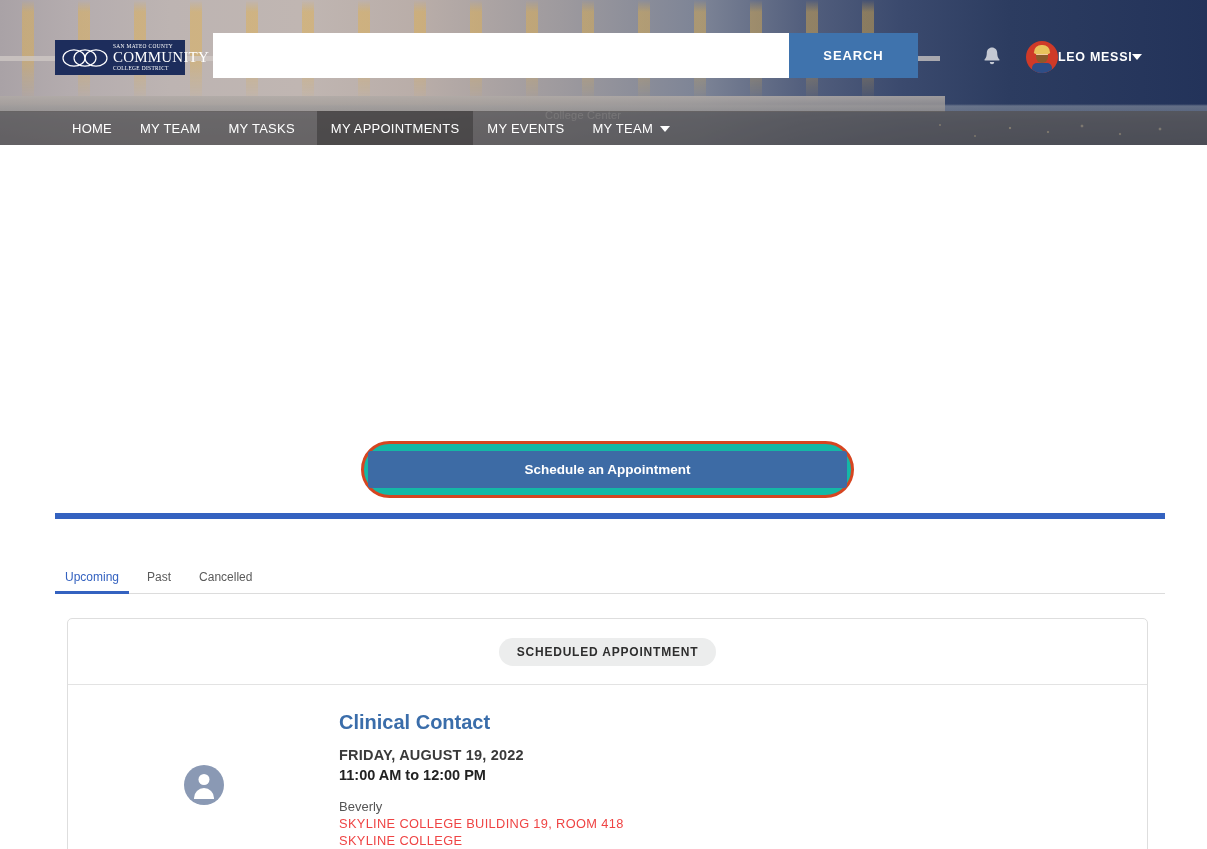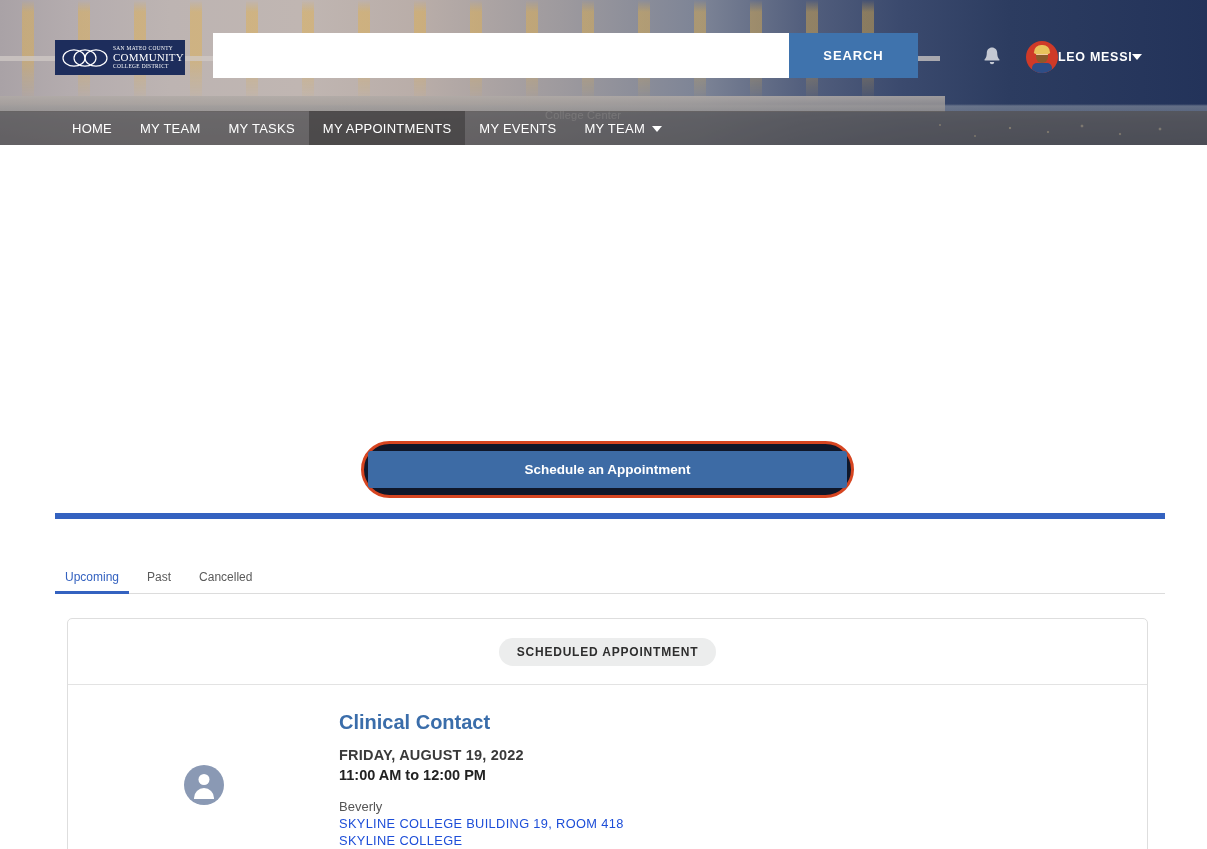--- a/index.html
+++ b/index.html
@@ -95,21 +95,21 @@
   }
   .logo-rings { flex: 0 0 auto; }
   .logo-text {
     display: flex;
     flex-direction: column;
     justify-content: center;
     color: #ffffff;
     line-height: 1;
   }
   .logo-l1 { font-size: 5.4px; letter-spacing: .35px; font-family: "Liberation Serif", serif; }
-  .logo-l2 { font-size: 11px; letter-spacing: .2px; font-family: "Liberation Serif", serif; margin: 1px 0; }
+  .logo-l2 { font-size: 15px; letter-spacing: .2px; font-family: "Liberation Serif", serif; margin: 1px 0; }
   .logo-l3 { font-size: 5.4px; letter-spacing: .35px; font-family: "Liberation Serif", serif; }
 
   
   .search-input {
     position: absolute;
     left: 213px; top: 33px;
     width: 610px; height: 45px;
     background: #ffffff;
     border: none;
     outline: none;
@@ -217,39 +217,39 @@
     align-items: center;
     gap: 7px;
     padding: 0 14px;
     color: #ffffff;
     font-size: 13px;
     letter-spacing: .25px;
     cursor: pointer;
     white-space: nowrap;
     z-index: 1;
   }
-  .nav-item.active { background: rgba(40,38,38,.42); }
+  .nav-item.active { background: rgba(40,38,38,.42); margin-left: 8px; }
   .nav-caret {
     width: 0; height: 0;
     border-left: 5px solid transparent;
     border-right: 5px solid transparent;
     border-top: 6px solid #ffffff;
     margin-top: 2px;
   }
 
   
   .main { position: relative; width: 1207px; }
 
   .schedule-wrap {
     position: absolute;
     left: 361px; top: 296px;
     width: 493px; height: 57px;
     border: 3px solid #d64521;
     border-radius: 30px;
-    background: #0f172a;
+    background: #14b8a6;
     display: flex;
     align-items: center;
     justify-content: center;
   }
   .schedule-btn {
     width: 479px; height: 37px;
     background: #3d6ba5;
     color: #ffffff;
     border: none;
     border-radius: 3px;
@@ -372,21 +372,21 @@
     color: #222;
     margin-top: 4px;
   }
   .appt-person {
     margin-top: 16px;
     font-size: 13px;
     color: #555;
   }
   .appt-loc {
     font-size: 12.8px;
-    color: #1d4ed8;
+    color: #ef4444;
     letter-spacing: .35px;
     margin-top: 2px;
   }
 </style>
 </head>
 <body>
 
 <div class="hero">
   <div class="hero-photo"></div>
   <div class="hero-windows"></div>

